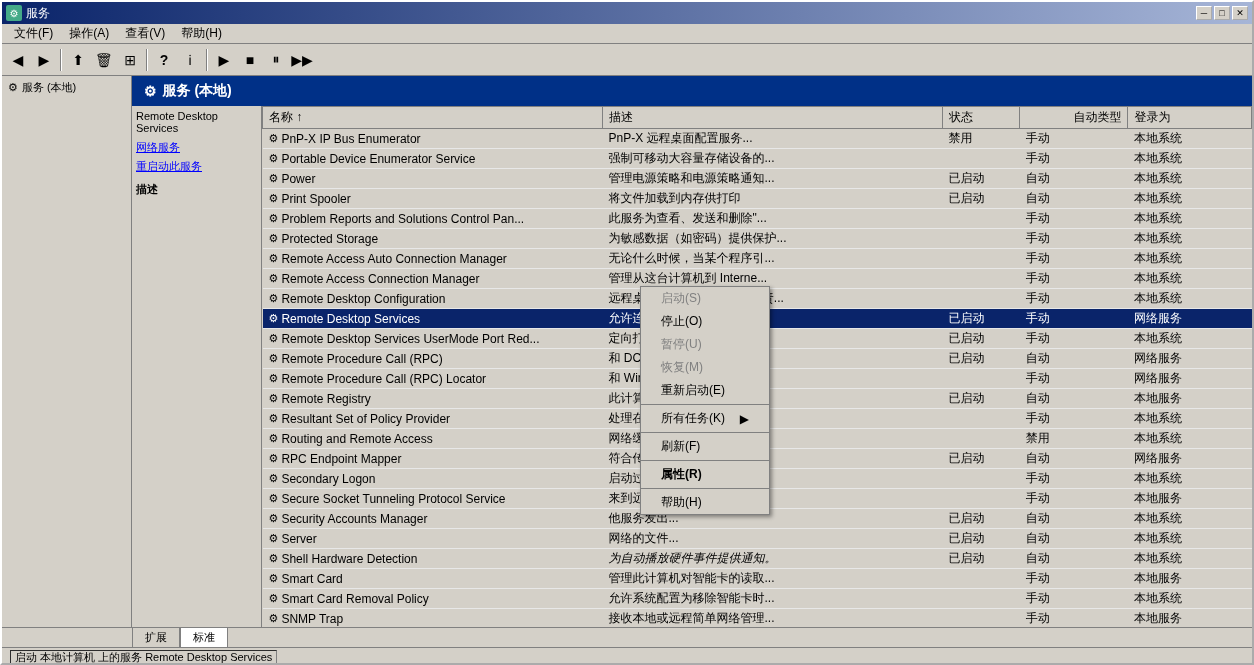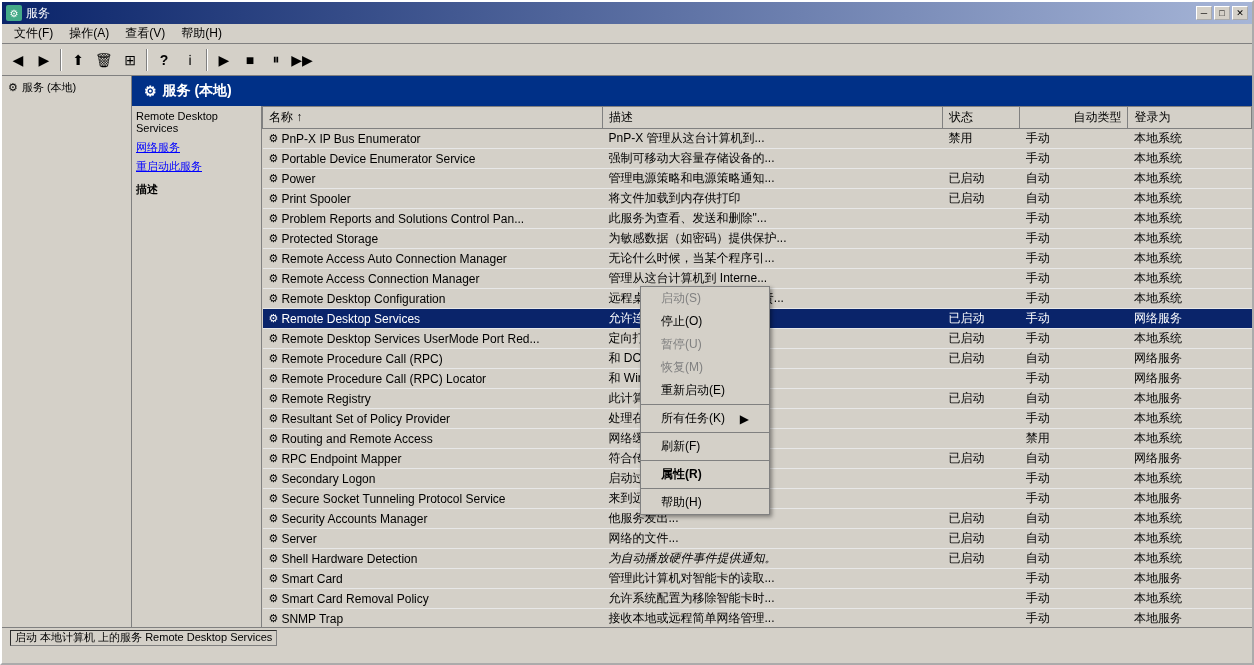--- a/index.html
+++ b/index.html
@@ -320,21 +320,21 @@
                 <th style="width:70px;text-align:right;">自动类型</th>
                 <th style="width:80px;">登录为</th>
               </tr>
             </thead>
             <tbody id="service-tbody">
             <tr>
                   <td style="max-width: 220px; overflow: hidden; text-overflow: ellipsis;"><span style="display:inline-flex;align-items:center;gap:3px;">
                       <span style="font-size:11px;">⚙</span>
                       <span>PnP-X IP Bus Enumerator</span>
                     </span></td>
-                  <td style="max-width: 220px; overflow: hidden; text-overflow: ellipsis;">PnP-X 管理从这台计算机到...</td>
+                  <td style="max-width: 220px; overflow: hidden; text-overflow: ellipsis;">PnP-X 远程桌面配置服务...</td>
                   <td>禁用</td>
                   <td>手动</td>
                   <td>本地系统</td>
                 </tr>
                 <tr>
                   <td style="max-width: 220px; overflow: hidden; text-overflow: ellipsis;"><span style="display:inline-flex;align-items:center;gap:3px;">
                       <span style="font-size:11px;">⚙</span>
                       <span>Portable Device Enumerator Service</span>
                     </span></td>
                   <td style="max-width: 220px; overflow: hidden; text-overflow: ellipsis;">强制可移动大容量存储设备的...</td>
@@ -572,20 +572,24 @@
                   <td>手动</td>
                   <td>本地服务</td>
                 </tr>
               </tbody>
           </table>
         </div>
       </div>
     </div>
   </div>
 
+  <div class="tab-bar">
+    <div class="tab">扩展</div>
+    <div class="tab active">标准</div>
+  </div>
 
   <div class="status-bar">
     <div class="status-bar-section">启动 本地计算机 上的服务 Remote Desktop Services</div>
   </div>
 
   <div class="context-menu" id="context-menu" style="position:absolute; top:286px; left:640px;">
     <div class="ctx-item disabled">启动(S)</div>
     <div class="ctx-item">停止(O)</div>
     <div class="ctx-item disabled">暂停(U)</div>
     <div class="ctx-item disabled">恢复(M)</div>

